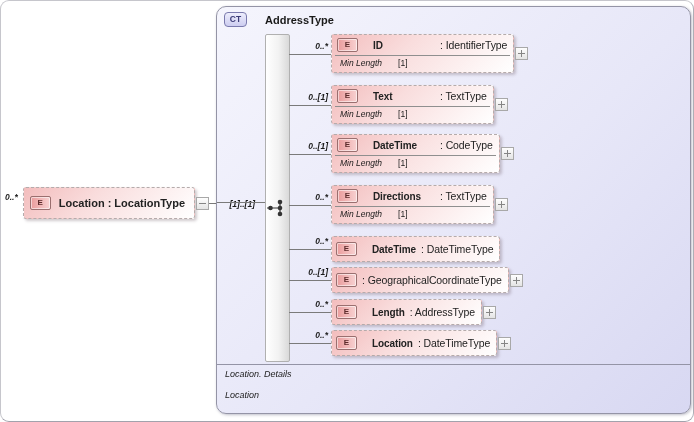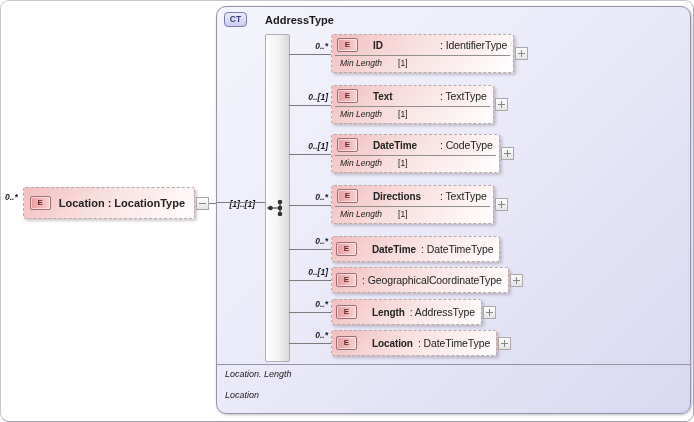--- a/index.html
+++ b/index.html
@@ -111,21 +111,21 @@
         <line x1="0" y1="9" x2="13" y2="9" stroke="#333" stroke-width="1.2"></line>
         <circle cx="3.5" cy="9" r="2.3" fill="#333"></circle>
         <line x1="13" y1="3" x2="13" y2="15" stroke="#333" stroke-width="1.2"></line>
         <circle cx="13" cy="3" r="2.3" fill="#333"></circle>
         <circle cx="13" cy="9" r="2.3" fill="#333"></circle>
         <circle cx="13" cy="15" r="2.3" fill="#333"></circle>
       </svg>
     </div>
 
     <div class="footer">
-      <div class="l1">Location. Length</div>
+      <div class="l1">Location. Details</div>
       <div class="l3">Location</div>
     </div>
   </div>
 
   <div class="row" style="top:33px">
     <div class="lead">
       <span class="rowcard">0..*</span>
       <div class="wire"></div>
     </div>
     <div class="ebox two">

